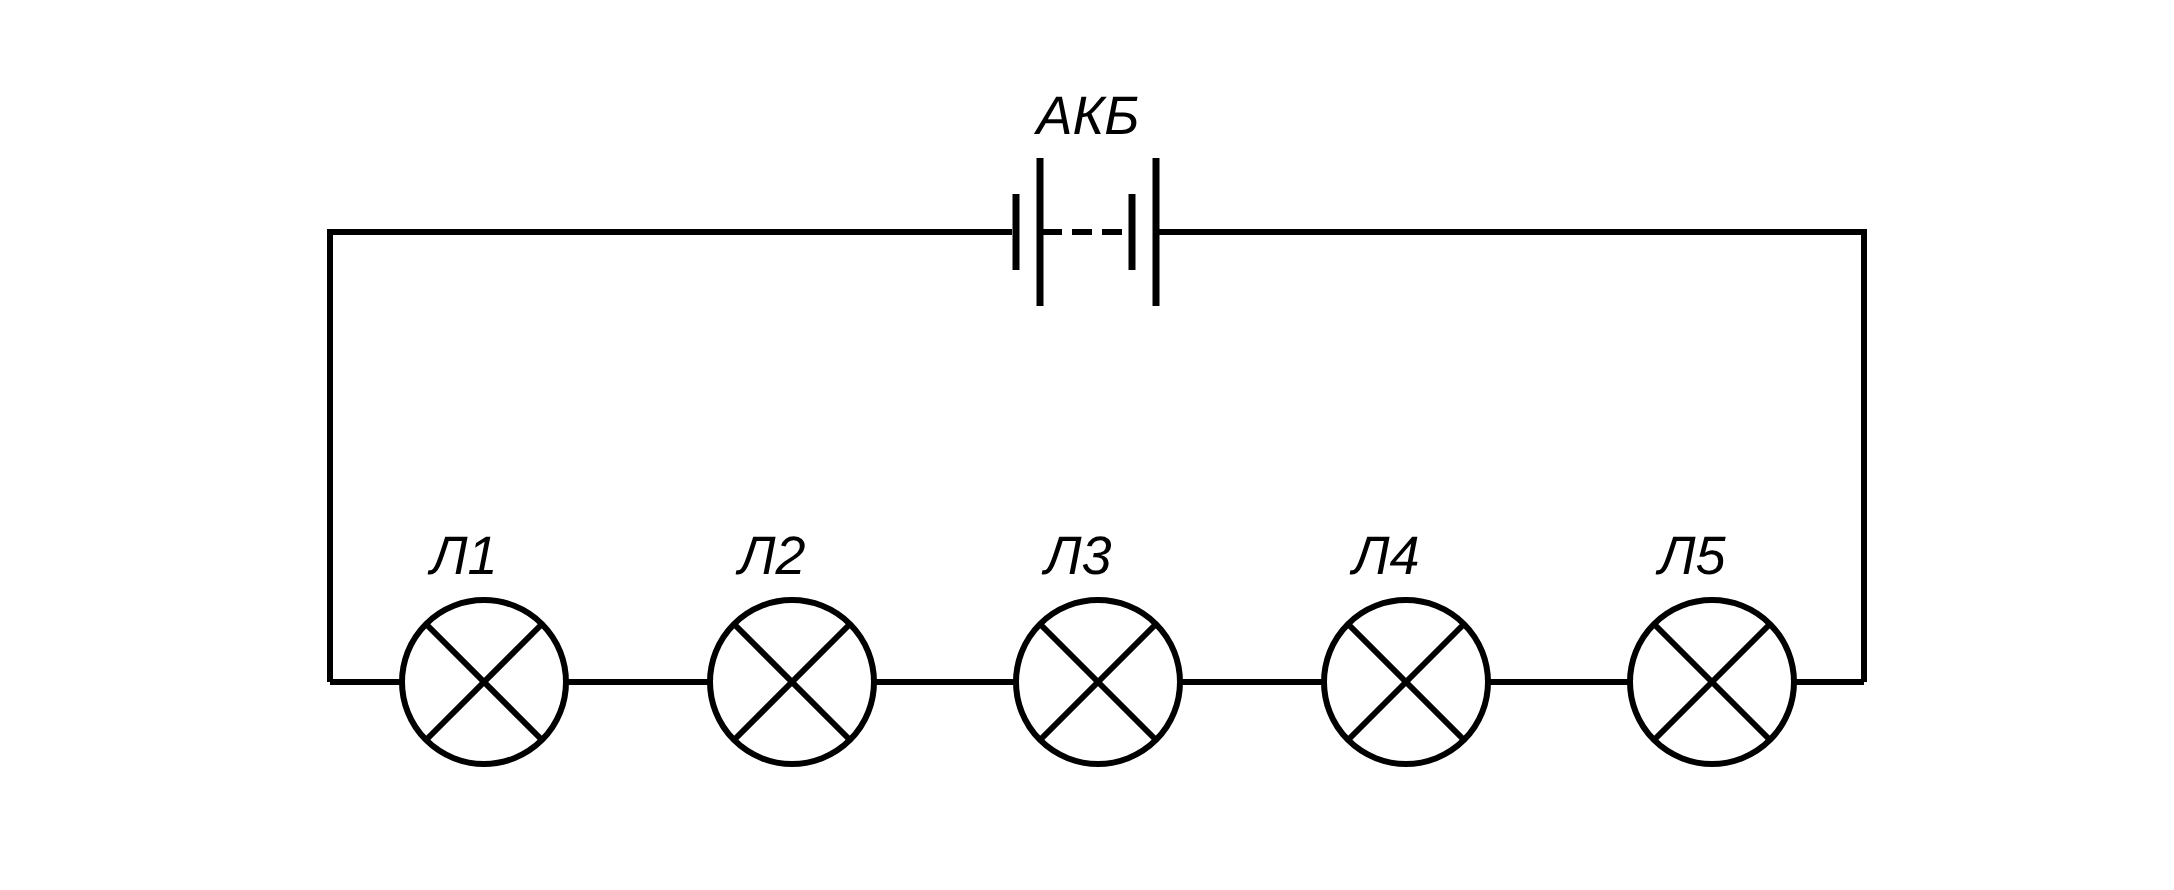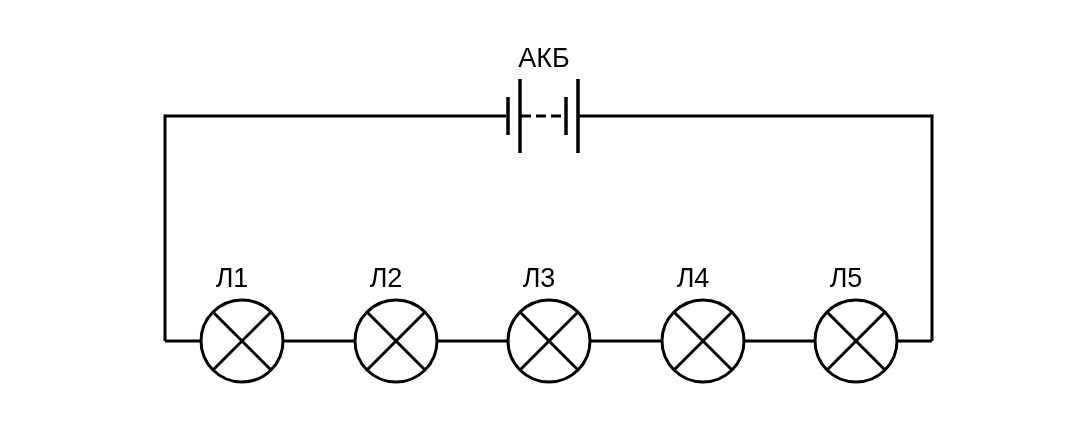--- a/index.html
+++ b/index.html
@@ -9,20 +9,21 @@
     height: 445px;
     background: var(--bg, #ffffff);
     font-family: "Liberation Sans", sans-serif;
   }
   .stage {
     position: relative;
     width: 1087px;
     height: 445px;
     background: var(--bg, #ffffff);
     overflow: hidden;
+    font-style: italic;
   }
   svg text {
     font-family: "Liberation Sans", sans-serif;
     fill: var(--line, #000000);
   }
   .wire {
     stroke: var(--line, #000000);
     stroke-width: 3;
     fill: none;
   }

